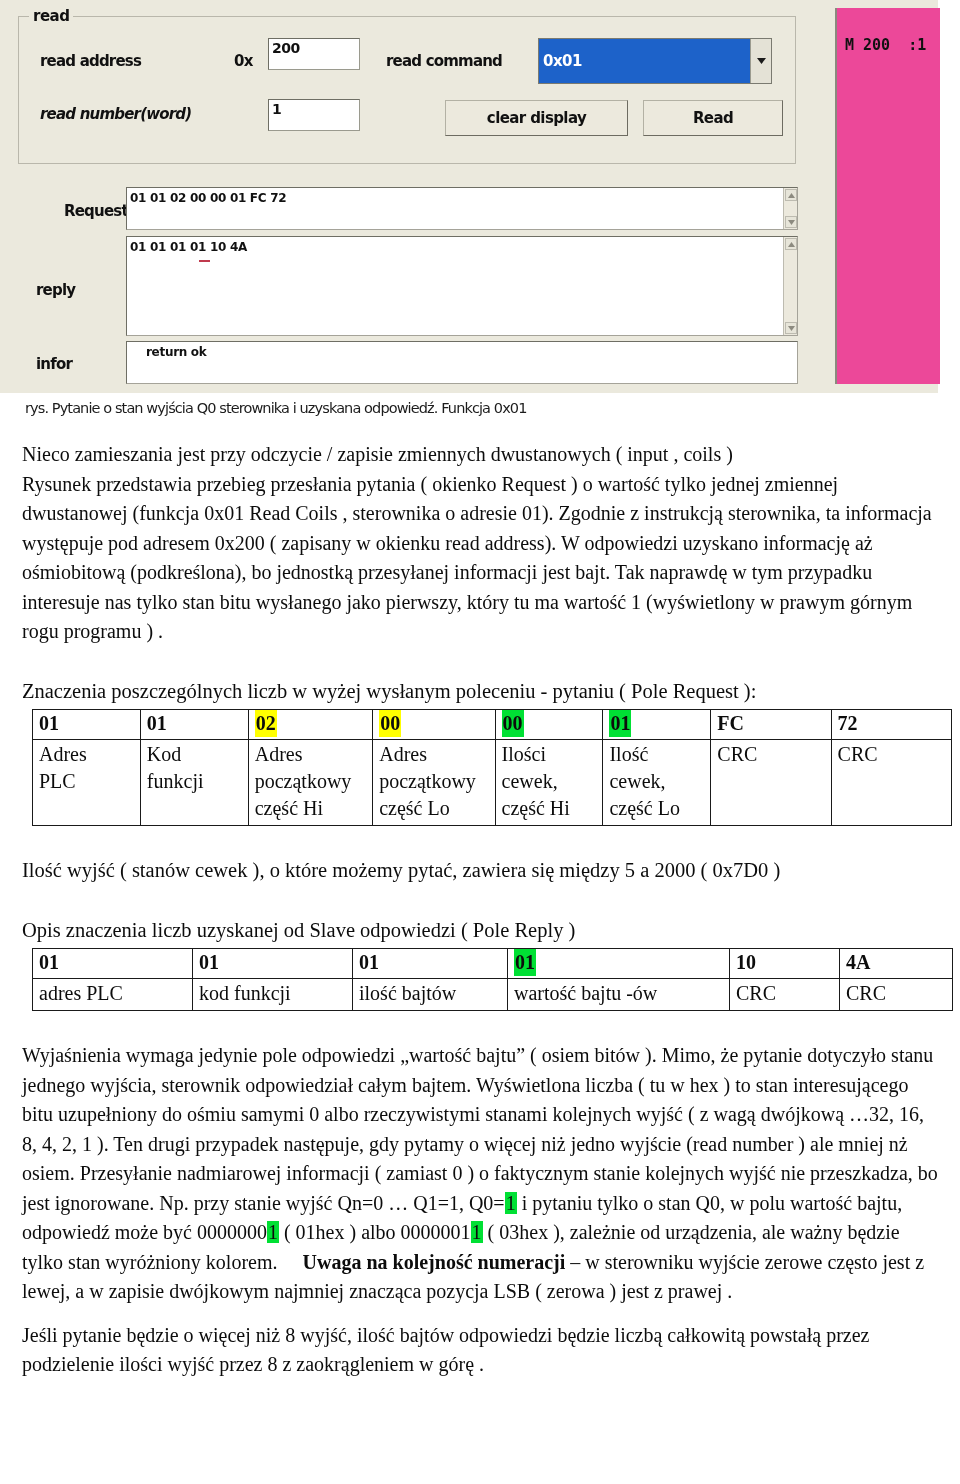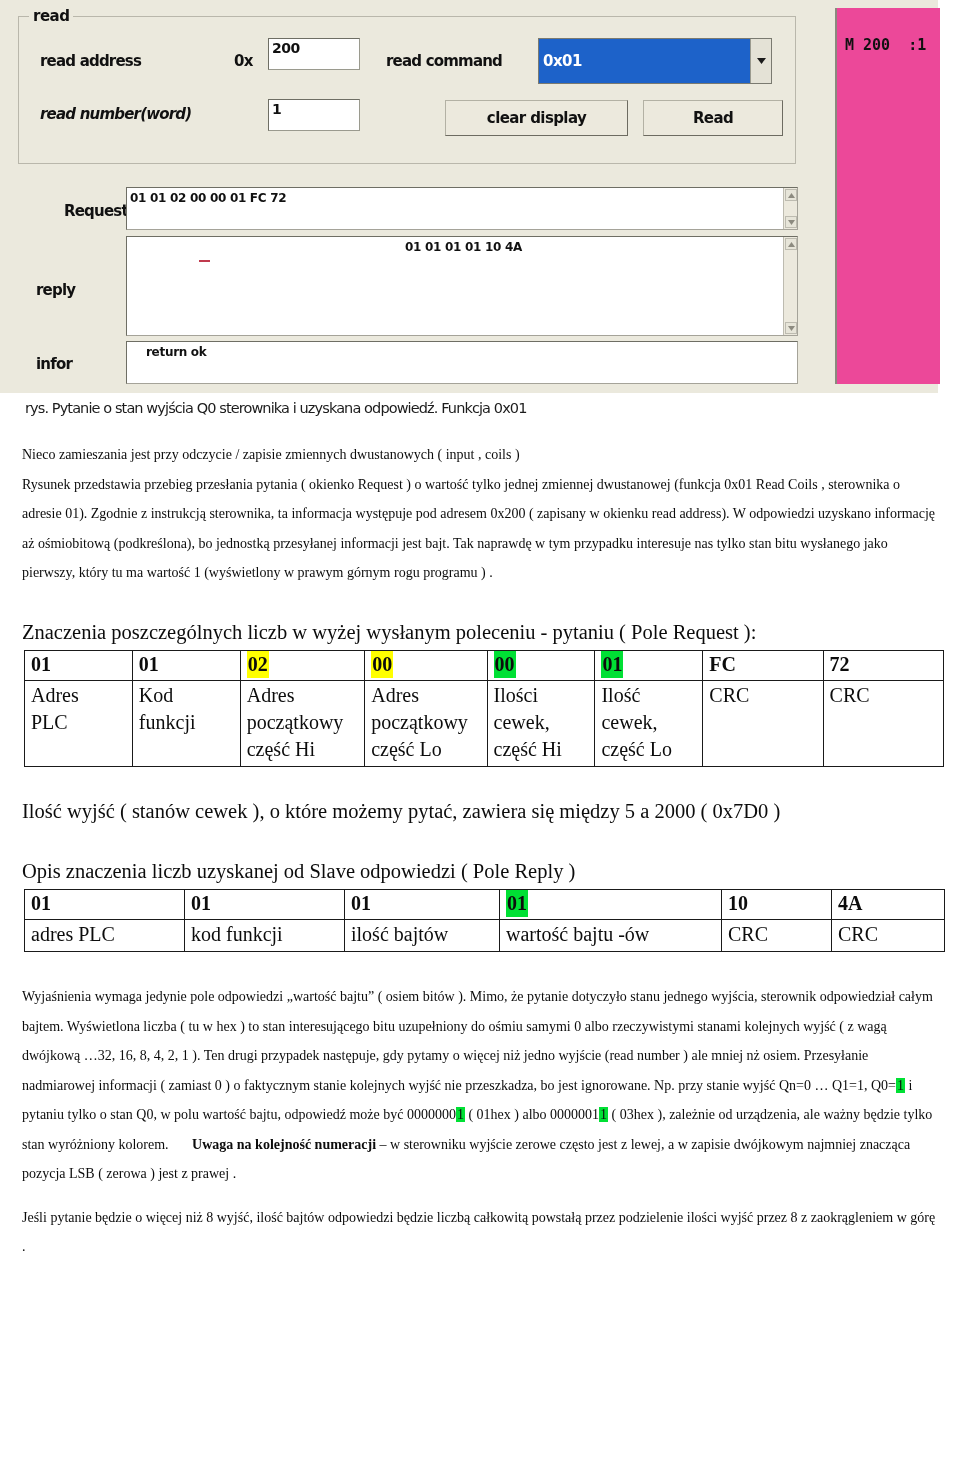--- a/index.html
+++ b/index.html
@@ -207,41 +207,41 @@
   }
 
   
   .doc {
     position: absolute;
     left: 0; top: 440px;
     width: 960px;
   }
   .para {
     font-family: "Liberation Serif", serif;
-    font-size: 14px;
+    font-size: 20px;
     line-height: 29.5px;
     color: #0c0c0c;
     margin: 0 0 0 0;
     padding: 0 18px 0 22px;
     text-align: left;
   }
   .spacer-sm { height: 14px; }
   .spacer-md { height: 30px; }
 
   .lead {
     font-family: "Liberation Serif", serif;
     font-size: 20.5px;
     line-height: 29.5px;
     padding: 0 18px 0 22px;
     color: #0c0c0c;
   }
 
   table.tbl {
     border-collapse: collapse;
-    margin: 3px 0 0 24px;
+    margin: 3px 0 0 32px;
     width: 920px;
     table-layout: fixed;
   }
   table.tbl td {
     border: 1px solid #1a1a1a;
     vertical-align: top;
     padding: 1px 2px 3px 6px;
     font-family: "Liberation Serif", serif;
     font-size: 20px;
     line-height: 27px;
@@ -305,21 +305,21 @@
         </div>
         <div class="sb-arrow dn">
           <svg width="7" height="5" viewBox="0 0 7 5">
               <polygon points="0,0 7,0 3.5,5" fill="#8d8b80"></polygon>
             </svg>
         </div>
       </div>
     </div>
 
     <div class="lbl" style="left:18px; top:275px;">reply</div>
-    <div class="field" style="left:108px; top:230px; width:672px; height:100px;text-align:center;">
+    <div class="field" style="left:108px; top:230px; width:672px; height:100px;">
       <div class="ftext">01 01 01 01 10 4A</div>
       <div class="redmark" style="left:72px; top:23px;"></div>
       <div class="sbar">
         <div class="sb-arrow up">
           <svg width="7" height="5" viewBox="0 0 7 5">
               <polygon points="3.5,0 7,5 0,5" fill="#8d8b80"></polygon>
             </svg>
         </div>
         <div class="sb-arrow dn">
           <svg width="7" height="5" viewBox="0 0 7 5">

